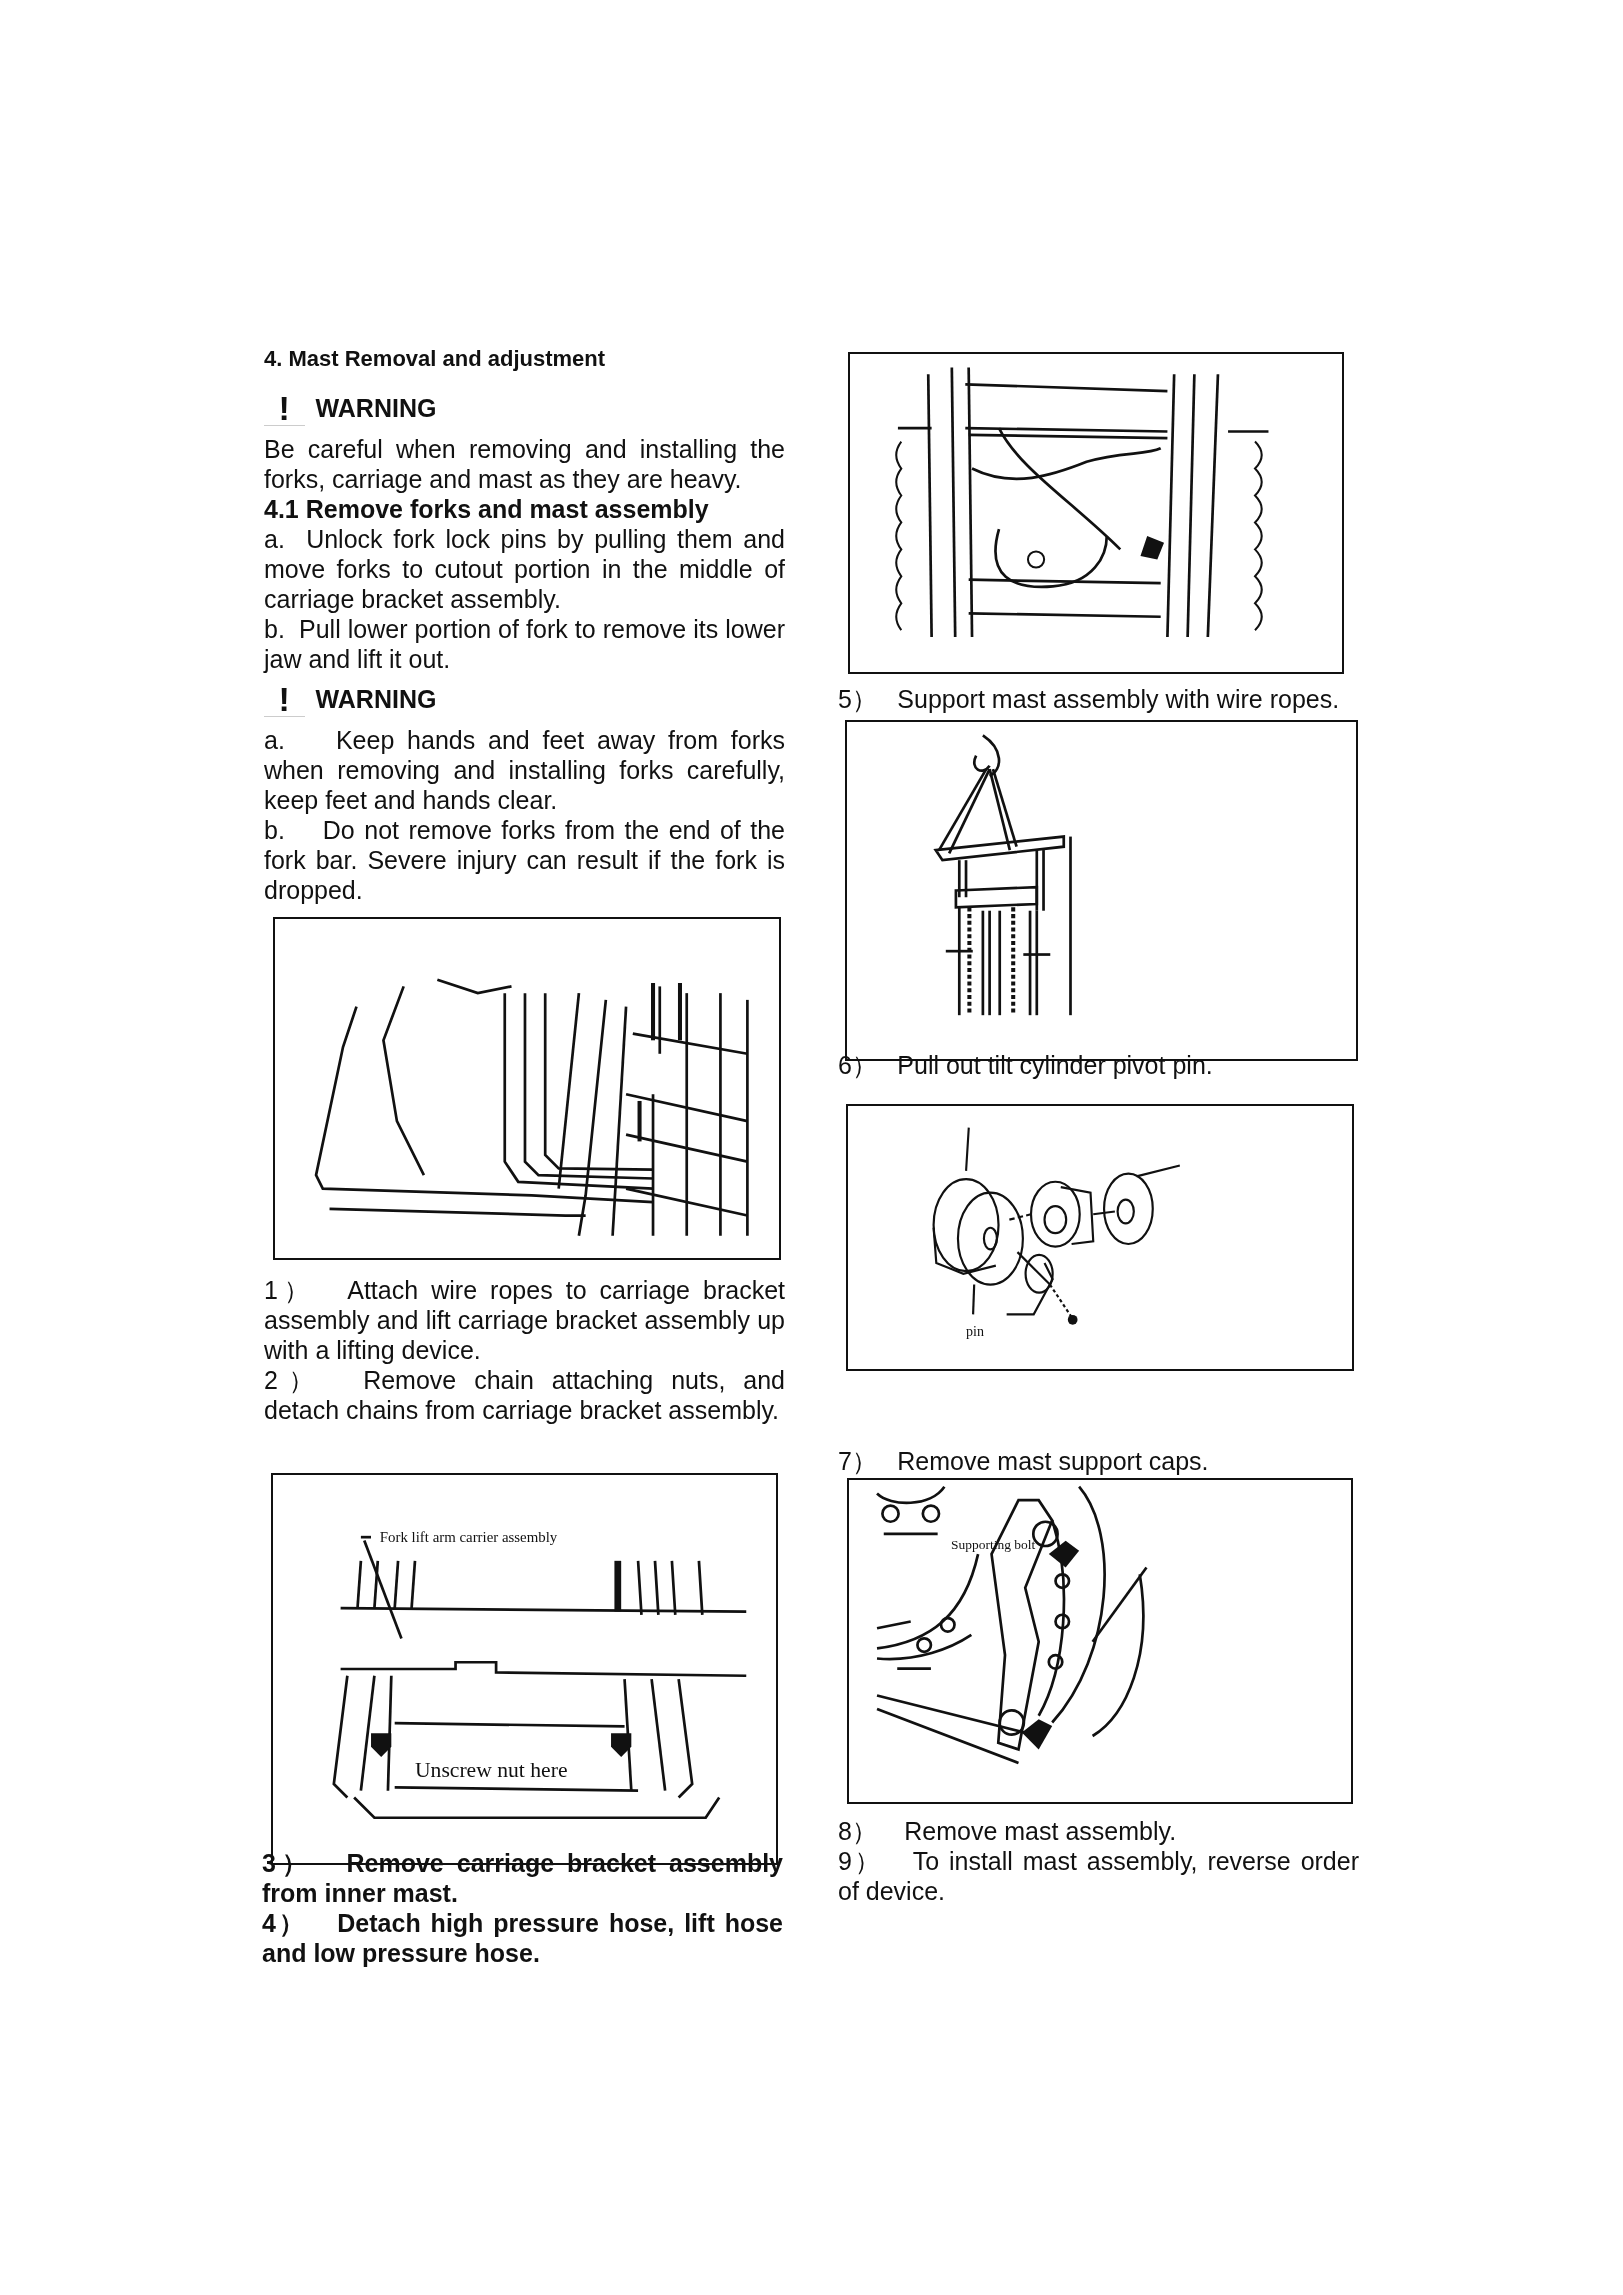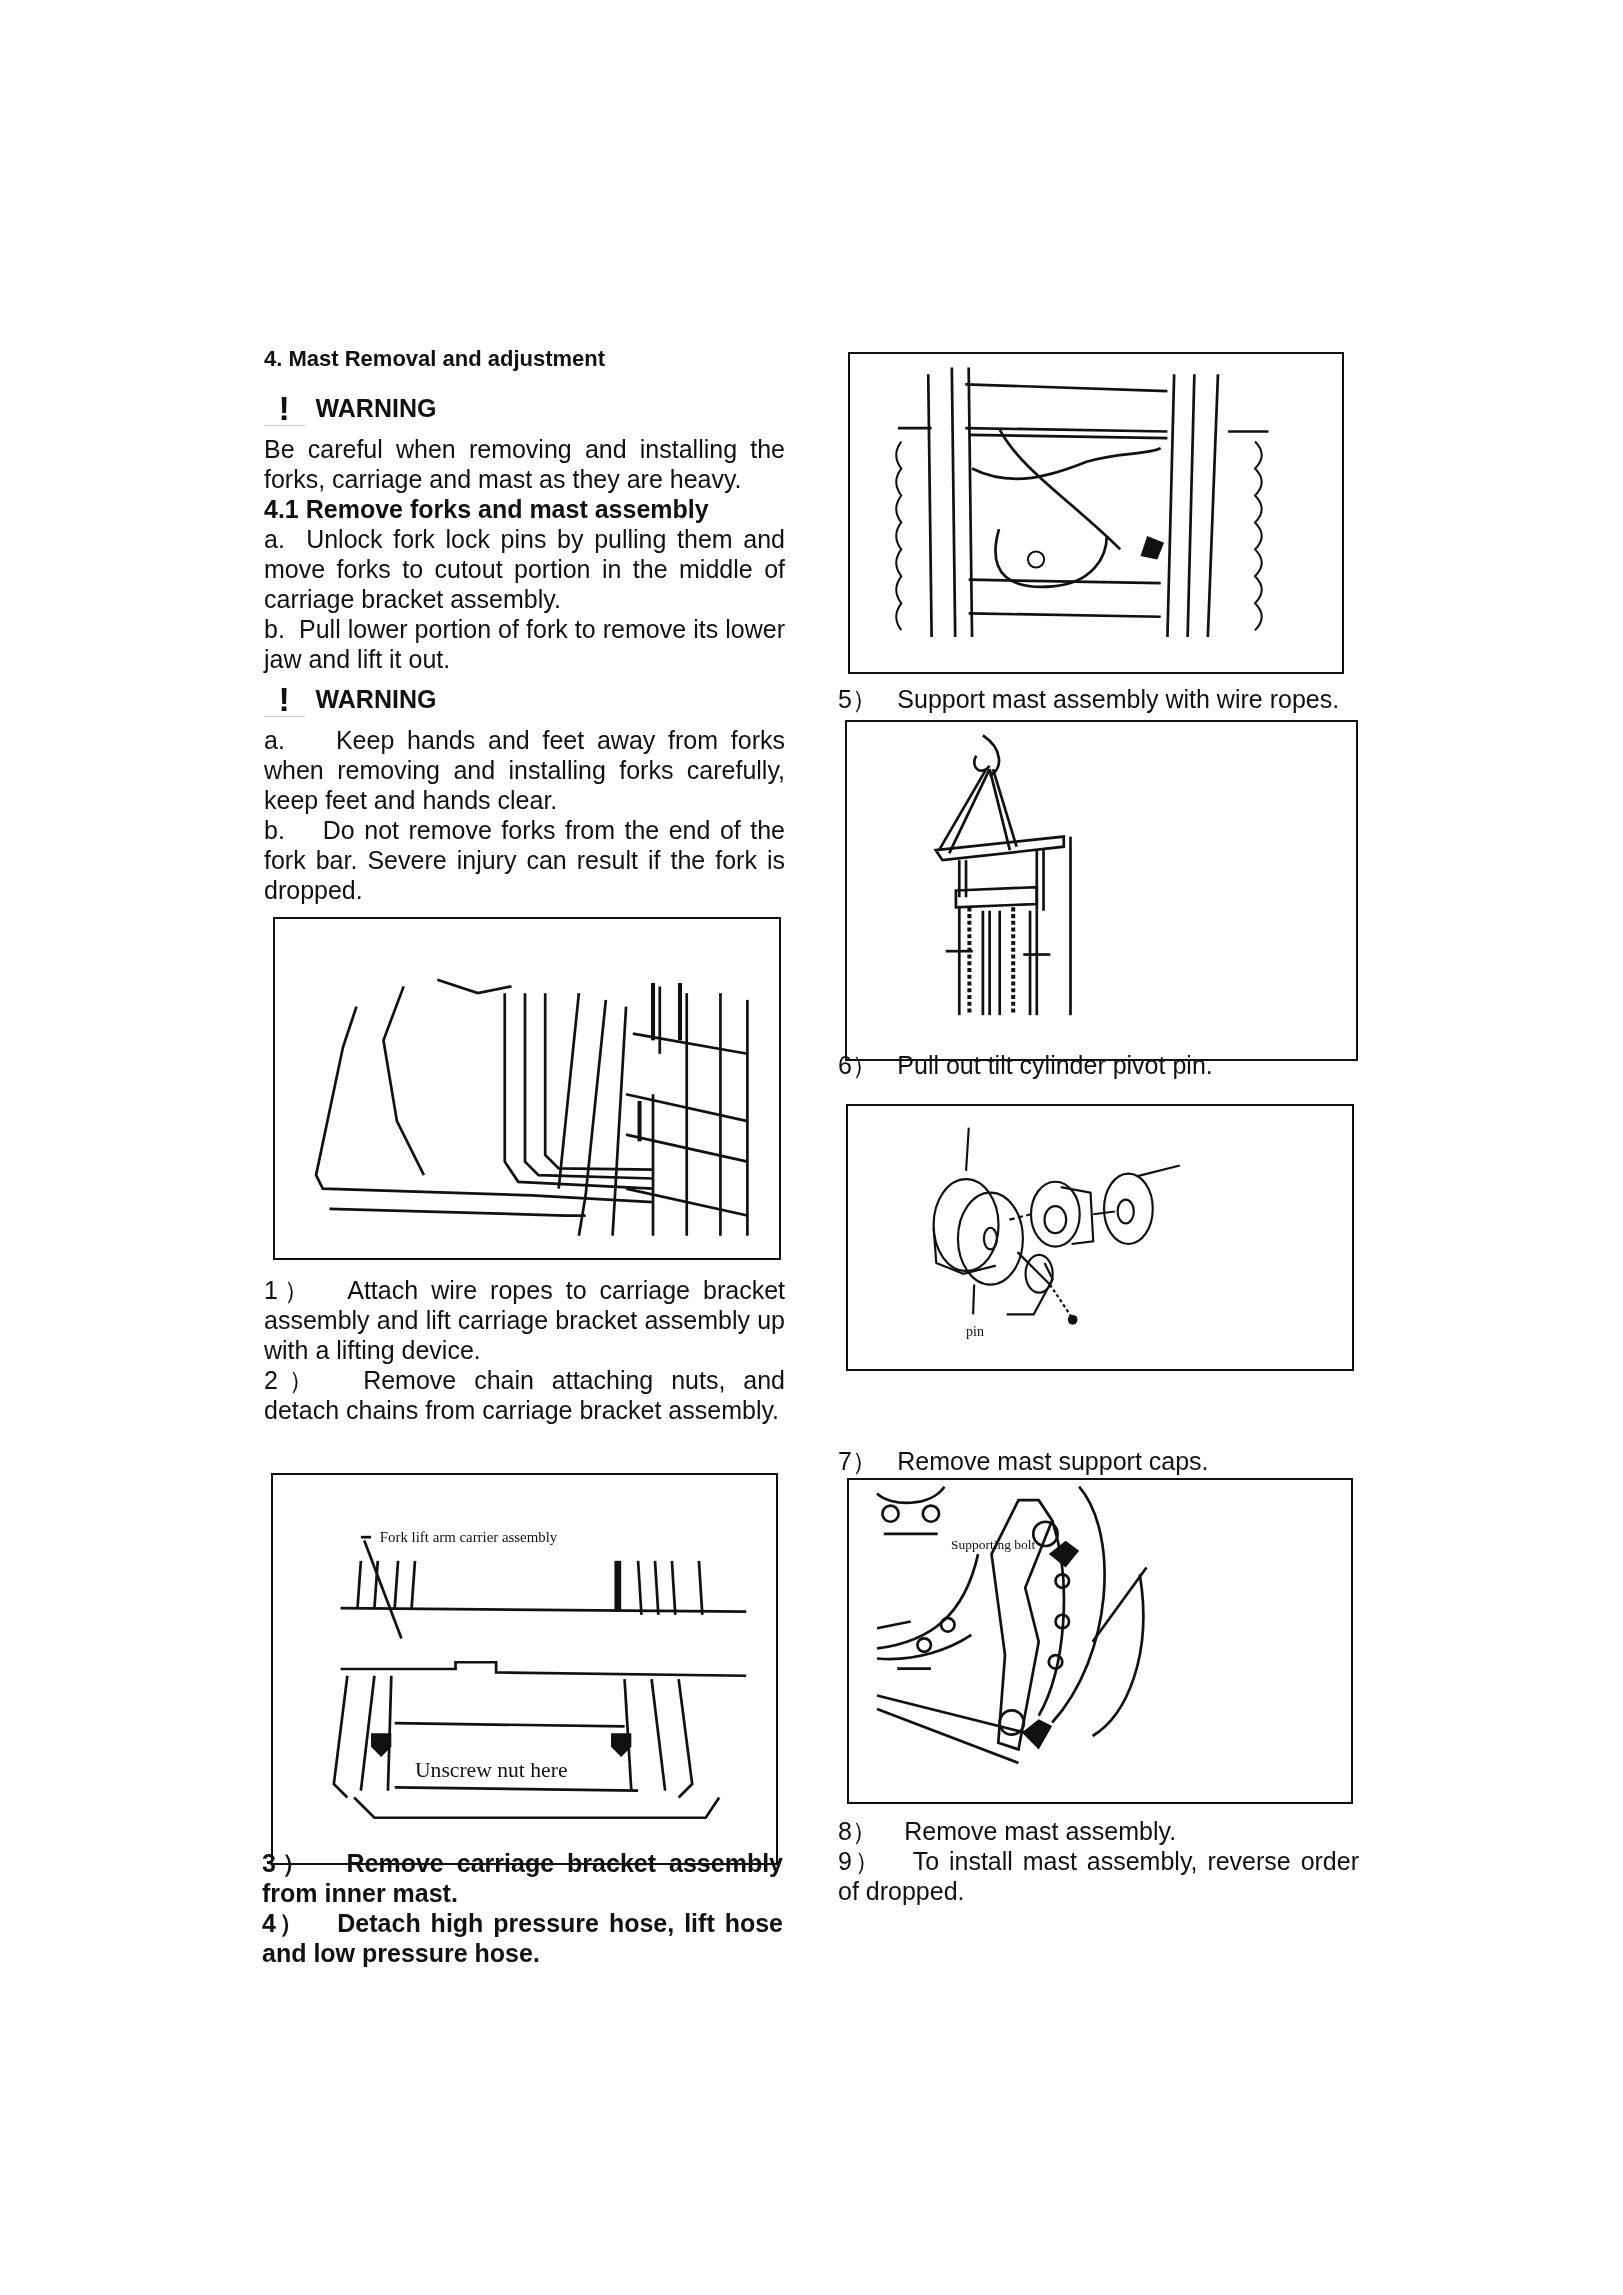--- a/index.html
+++ b/index.html
@@ -280,16 +280,16 @@
   </svg>
 </div>
 
 <div class="abs txt" style="left:838px; top:1816px; width:521px;">
   <p>
     <span class="step-num">8）</span>
     <span>Remove mast assembly.</span>
   </p>
   <p>
     <span class="step-num">9）</span>
-    <span>To install mast assembly, reverse order of dropped.</span>
+    <span>To install mast assembly, reverse order of device.</span>
   </p>
 </div>
 
 
 </body></html>

